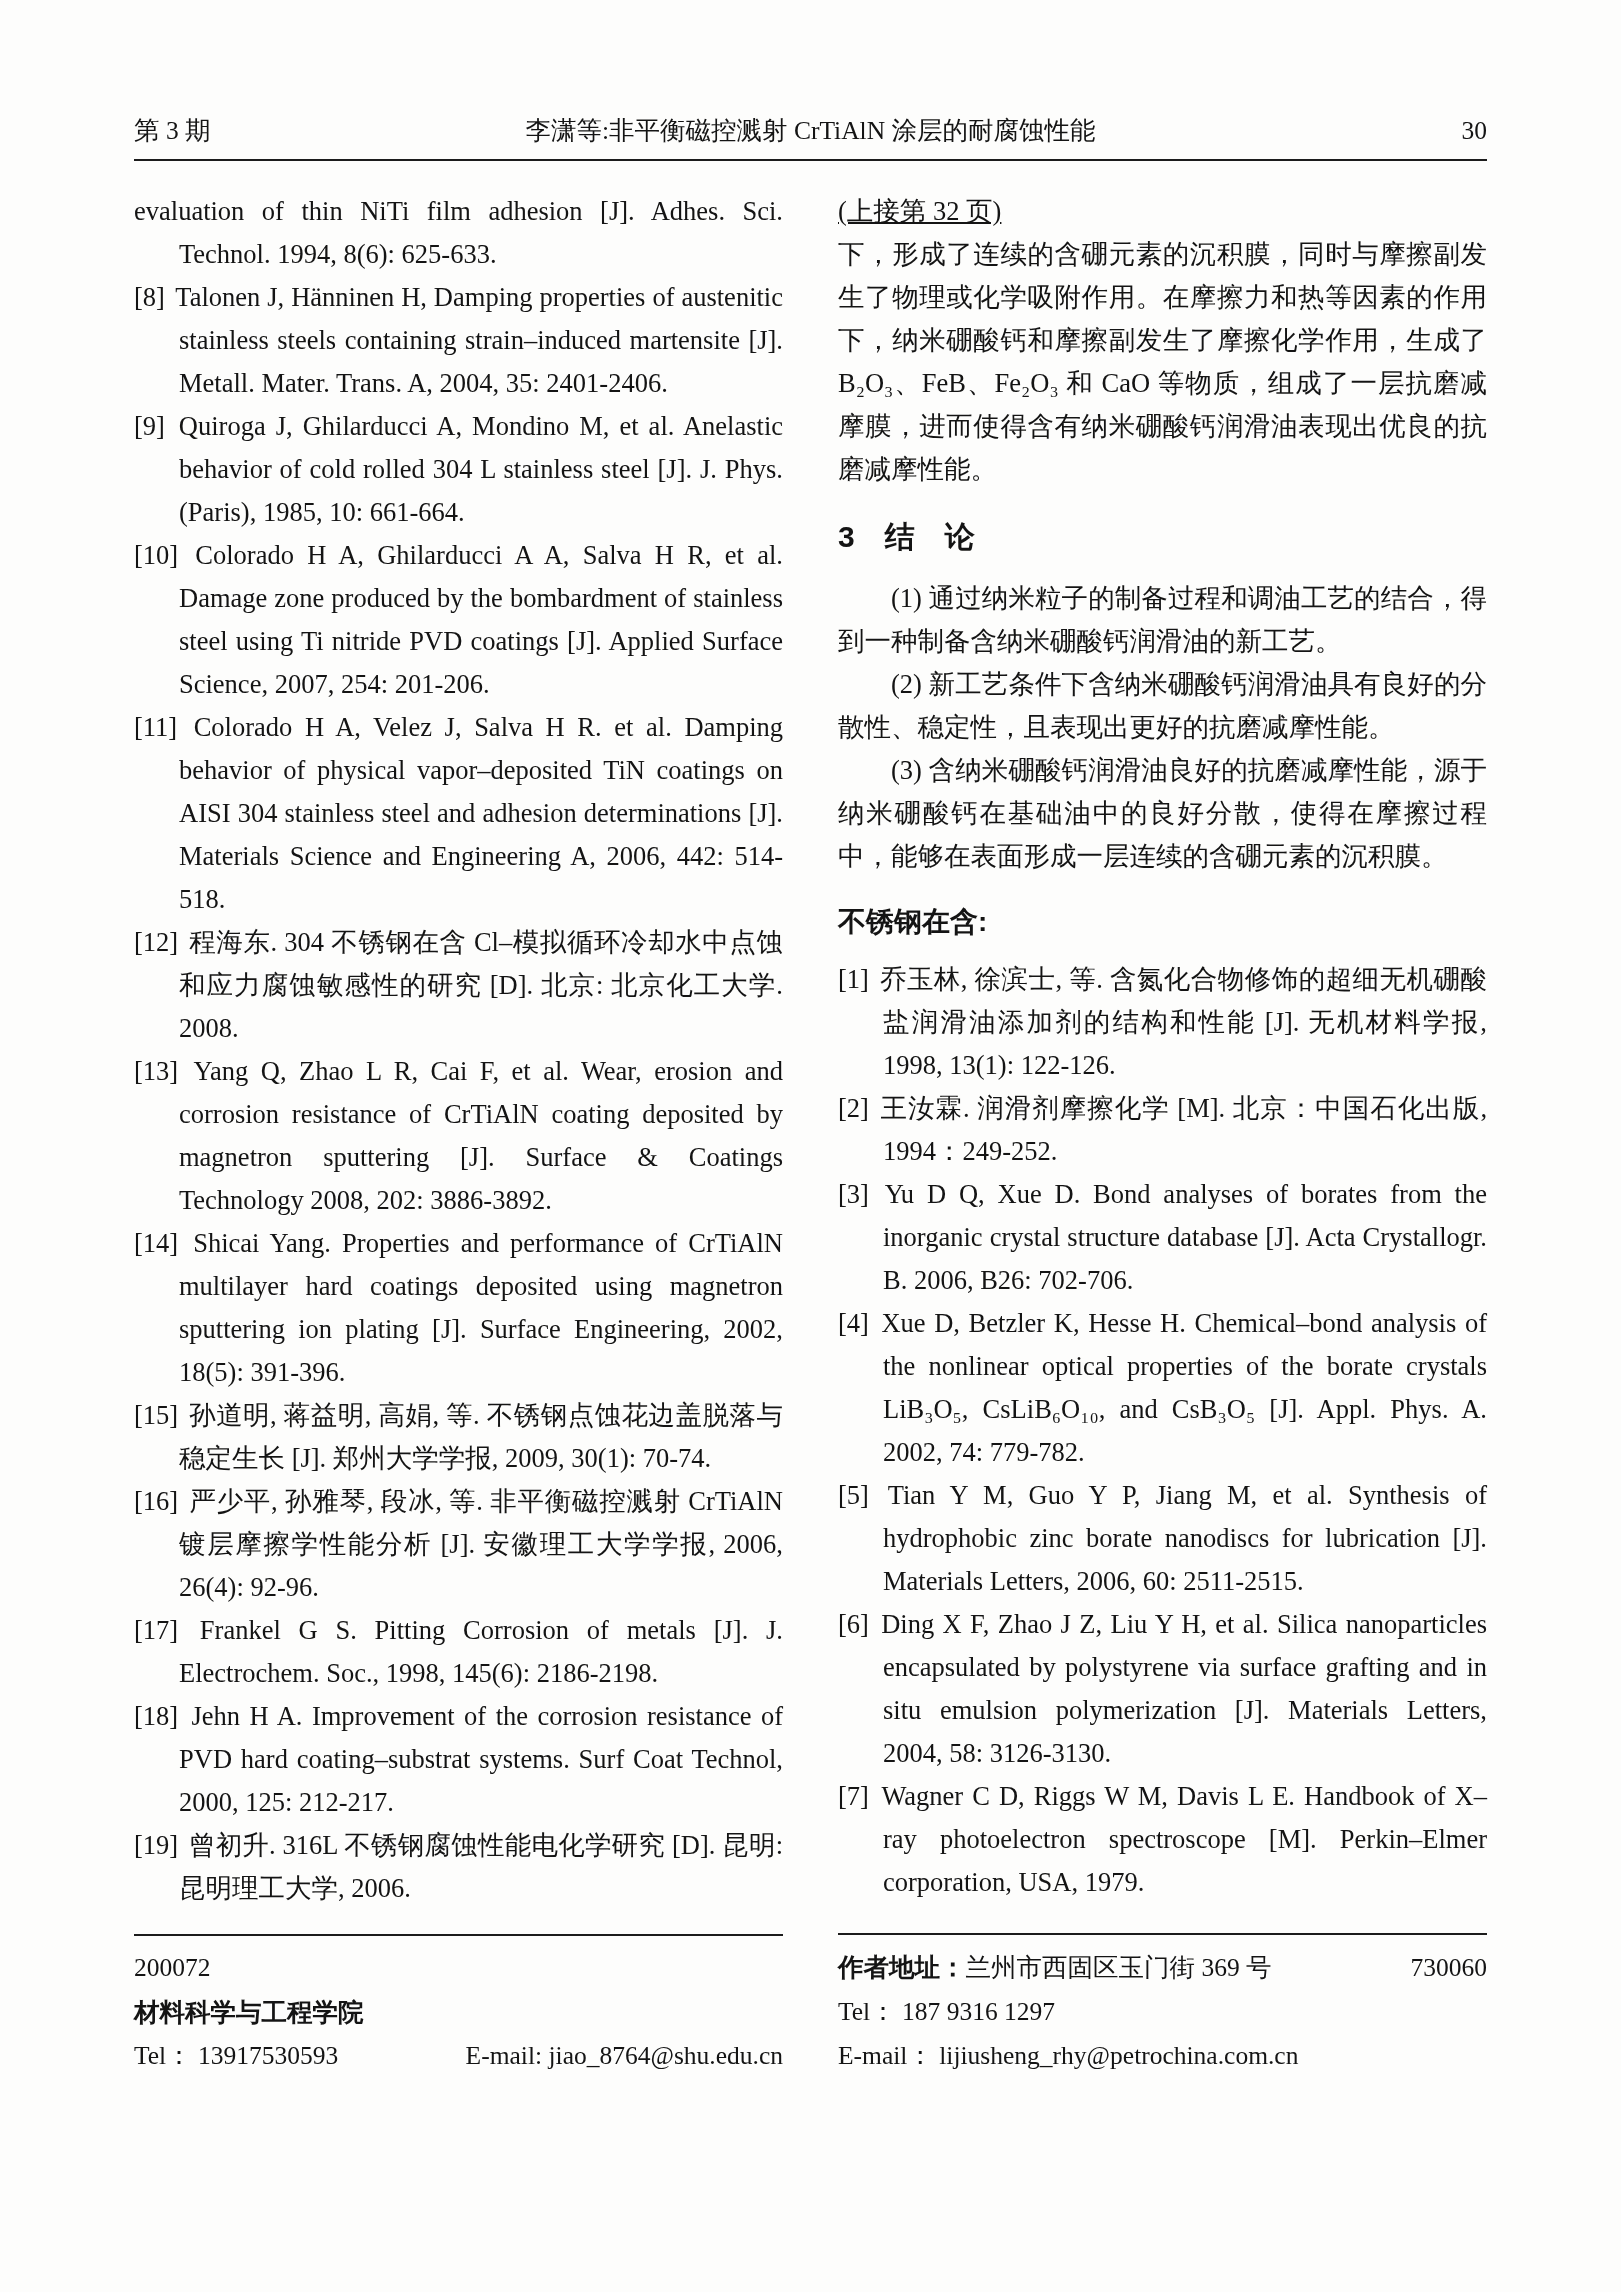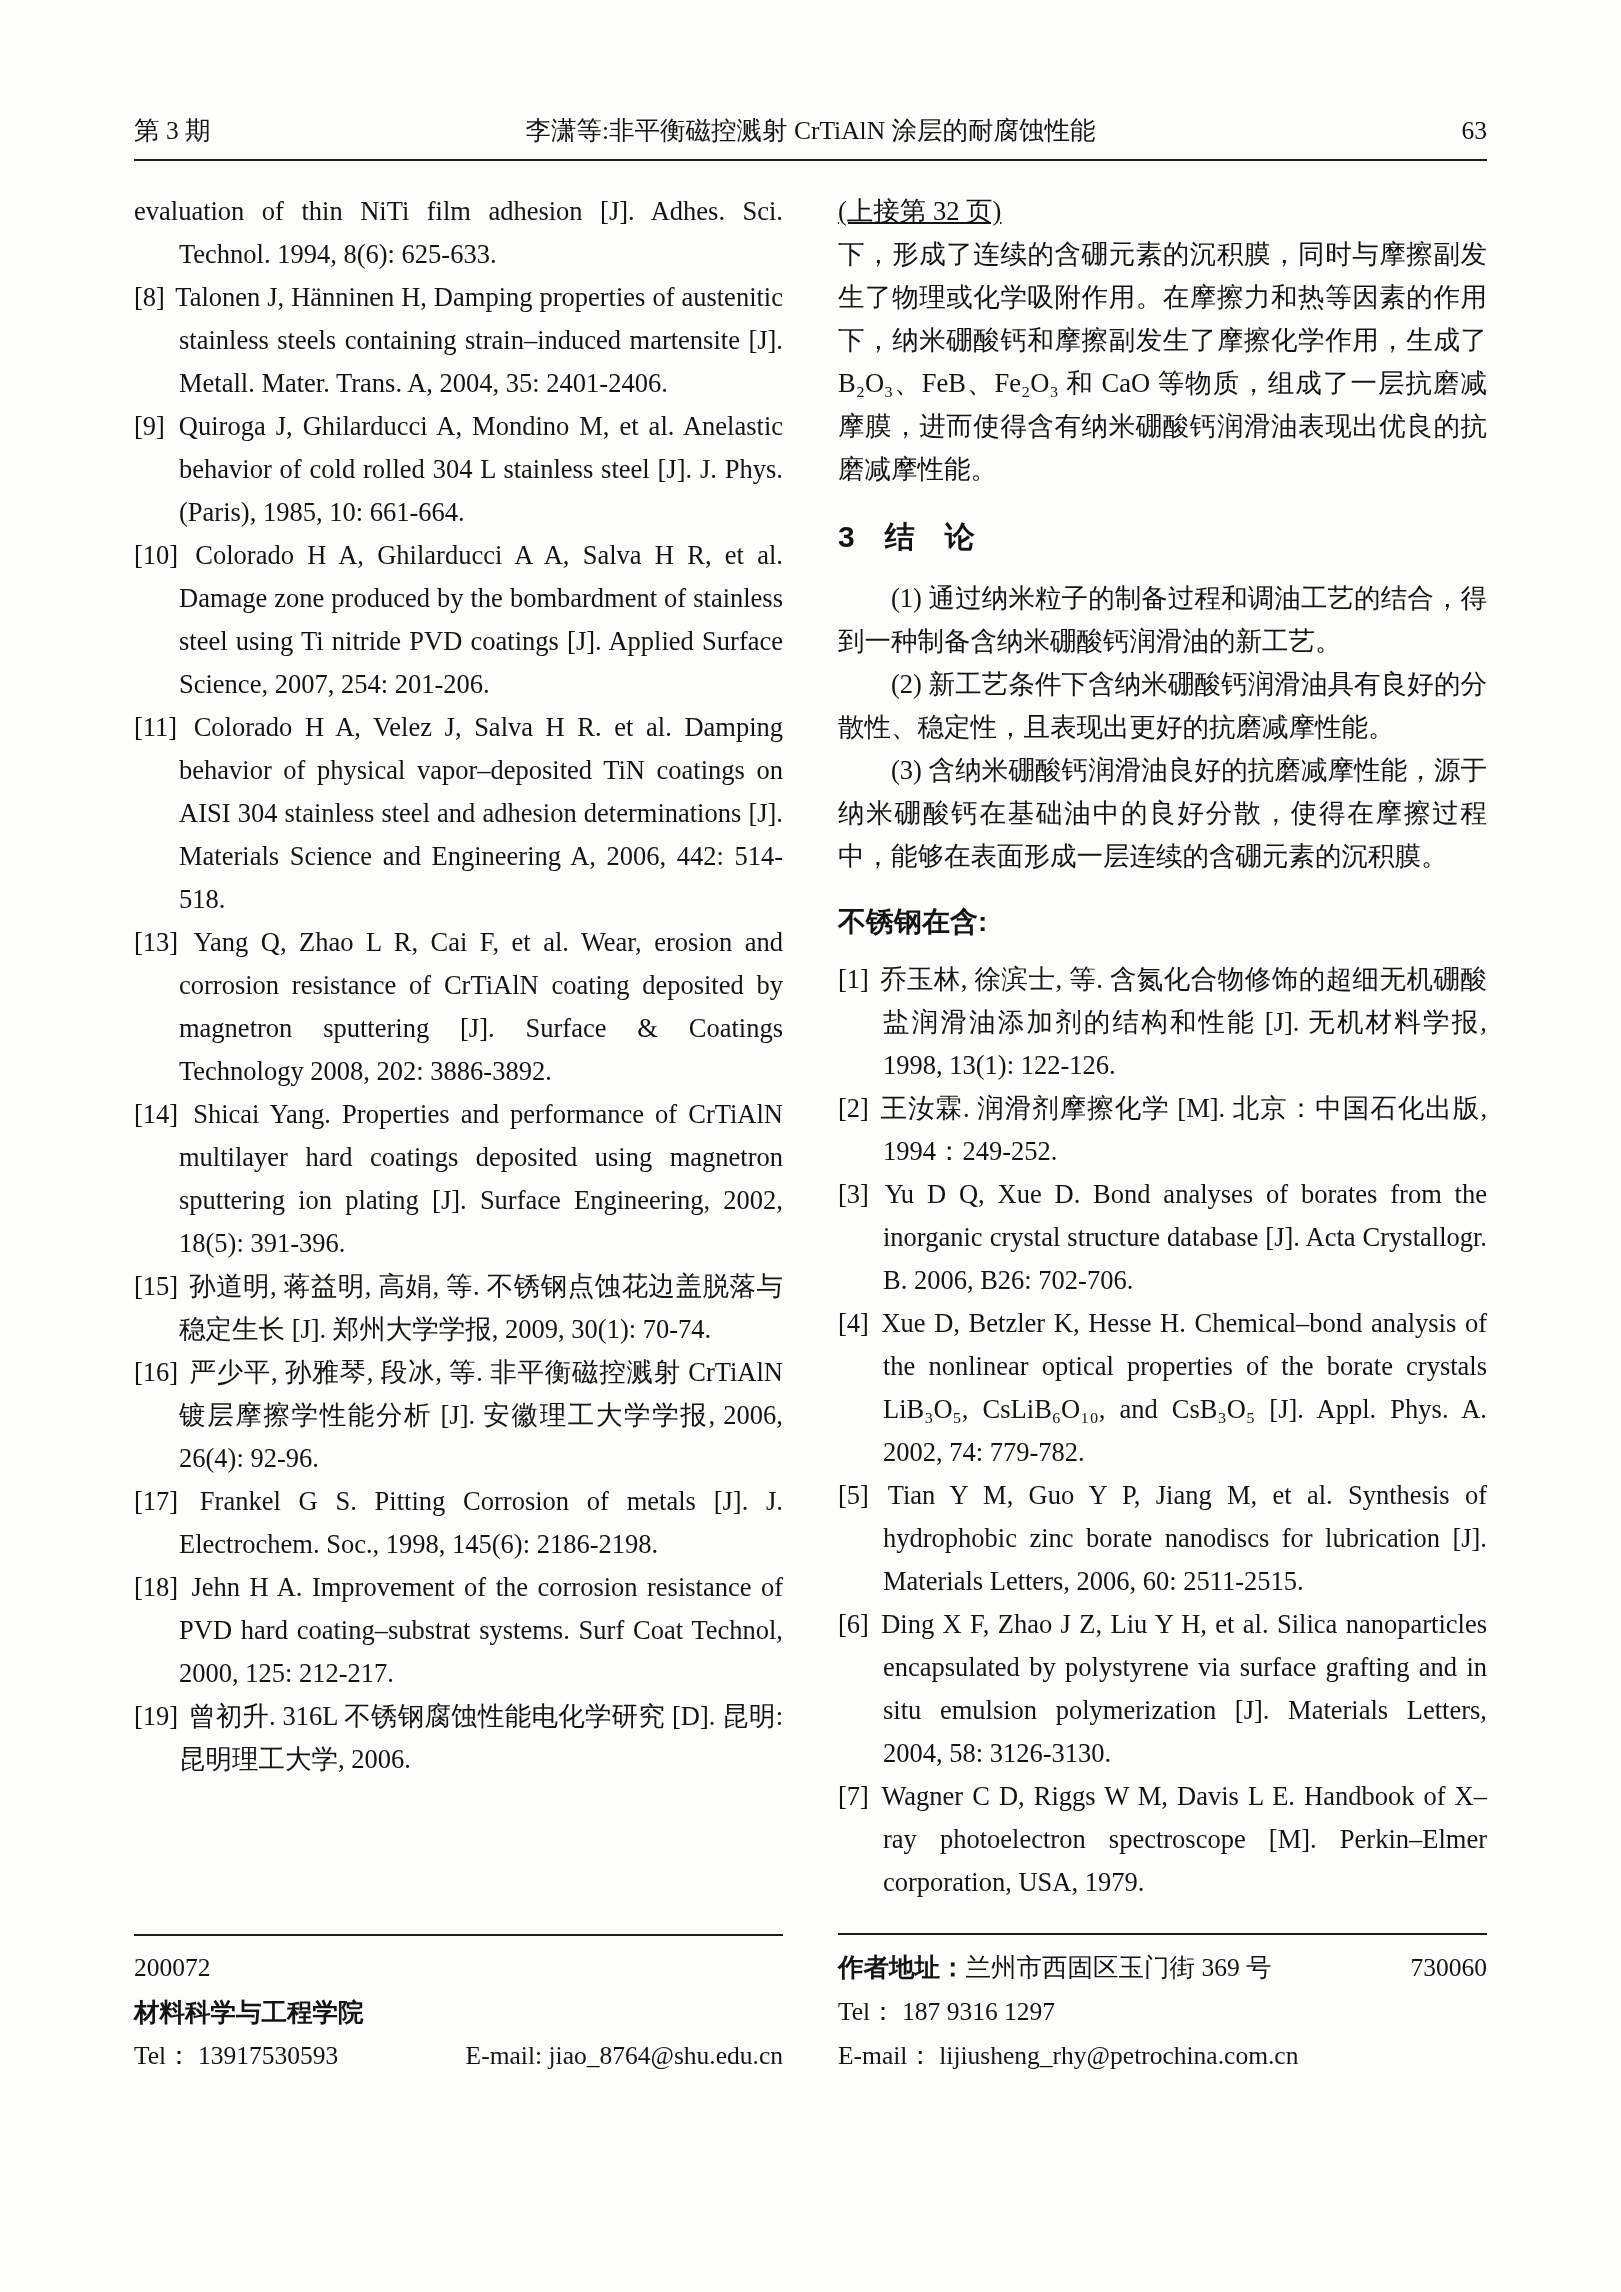--- a/index.html
+++ b/index.html
@@ -62,33 +62,34 @@
   .hei{font-family:"Liberation Sans","DejaVu Sans",sans-serif;font-weight:bold;}
 </style>
 </head>
 <body>
 
 <div class="page">
 
   <div class="header">
     <div class="header-issue">第 3 期</div>
     <div class="header-title">李潇等:非平衡磁控溅射 CrTiAlN 涂层的耐腐蚀性能</div>
-    <div class="header-page">63</div>
+    <div class="header-page">30</div>
   </div>
   <div class="header-rule"></div>
 
   <div class="content">
 
     <div class="column">
       <div class="ref continuation">evaluation of thin NiTi film adhesion [J]. Adhes. Sci. Technol. 1994, 8(6): 625-633.</div>
 
       <div class="ref"><span class="ref-label">[8]</span> <span>Talonen J, Hänninen H, Damping properties of austenitic stainless steels containing strain–induced martensite [J]. Metall. Mater. Trans. A, 2004, 35: 2401-2406.</span></div>
       <div class="ref"><span class="ref-label">[9]</span> <span>Quiroga J, Ghilarducci A, Mondino M, et al. Anelastic behavior of cold rolled 304 L stainless steel [J]. J. Phys. (Paris), 1985, 10: 661-664.</span></div>
       <div class="ref"><span class="ref-label">[10]</span> <span>Colorado H A, Ghilarducci A A, Salva H R, et al. Damage zone produced by the bombardment of stainless steel using Ti nitride PVD coatings [J]. Applied Surface Science, 2007, 254: 201-206.</span></div>
       <div class="ref"><span class="ref-label">[11]</span> <span>Colorado H A, Velez J, Salva H R. et al. Damping behavior of physical vapor–deposited TiN coatings on AISI 304 stainless steel and adhesion determinations [J]. Materials Science and Engineering A, 2006, 442: 514-518.</span></div>
+      <div class="ref"><span class="ref-label">[12]</span> <span>程海东. 304 不锈钢在含 Cl–模拟循环冷却水中点蚀和应力腐蚀敏感性的研究 [D]. 北京: 北京化工大学. 2008.</span></div>
       <div class="ref"><span class="ref-label">[13]</span> <span>Yang Q, Zhao L R, Cai F, et al. Wear, erosion and corrosion resistance of CrTiAlN coating deposited by magnetron sputtering [J]. Surface &amp; Coatings Technology 2008, 202: 3886-3892.</span></div>
       <div class="ref"><span class="ref-label">[14]</span> <span>Shicai Yang. Properties and performance of CrTiAlN multilayer hard coatings deposited using magnetron sputtering ion plating [J]. Surface Engineering, 2002, 18(5): 391-396.</span></div>
       <div class="ref"><span class="ref-label">[15]</span> <span>孙道明, 蒋益明, 高娟, 等. 不锈钢点蚀花边盖脱落与稳定生长 [J]. 郑州大学学报, 2009, 30(1): 70-74.</span></div>
       <div class="ref"><span class="ref-label">[16]</span> <span>严少平, 孙雅琴, 段冰, 等. 非平衡磁控溅射 CrTiAlN 镀层摩擦学性能分析 [J]. 安徽理工大学学报, 2006, 26(4): 92-96.</span></div>
       <div class="ref"><span class="ref-label">[17]</span> <span>Frankel G S. Pitting Corrosion of metals [J]. J. Electrochem. Soc., 1998, 145(6): 2186-2198.</span></div>
       <div class="ref"><span class="ref-label">[18]</span> <span>Jehn H A. Improvement of the corrosion resistance of PVD hard coating–substrat systems. Surf Coat Technol, 2000, 125: 212-217.</span></div>
       <div class="ref"><span class="ref-label">[19]</span> <span>曾初升. 316L 不锈钢腐蚀性能电化学研究 [D]. 昆明: 昆明理工大学, 2006.</span></div>
 
       <div class="col-footer">
         <div class="footer-rule"></div>

